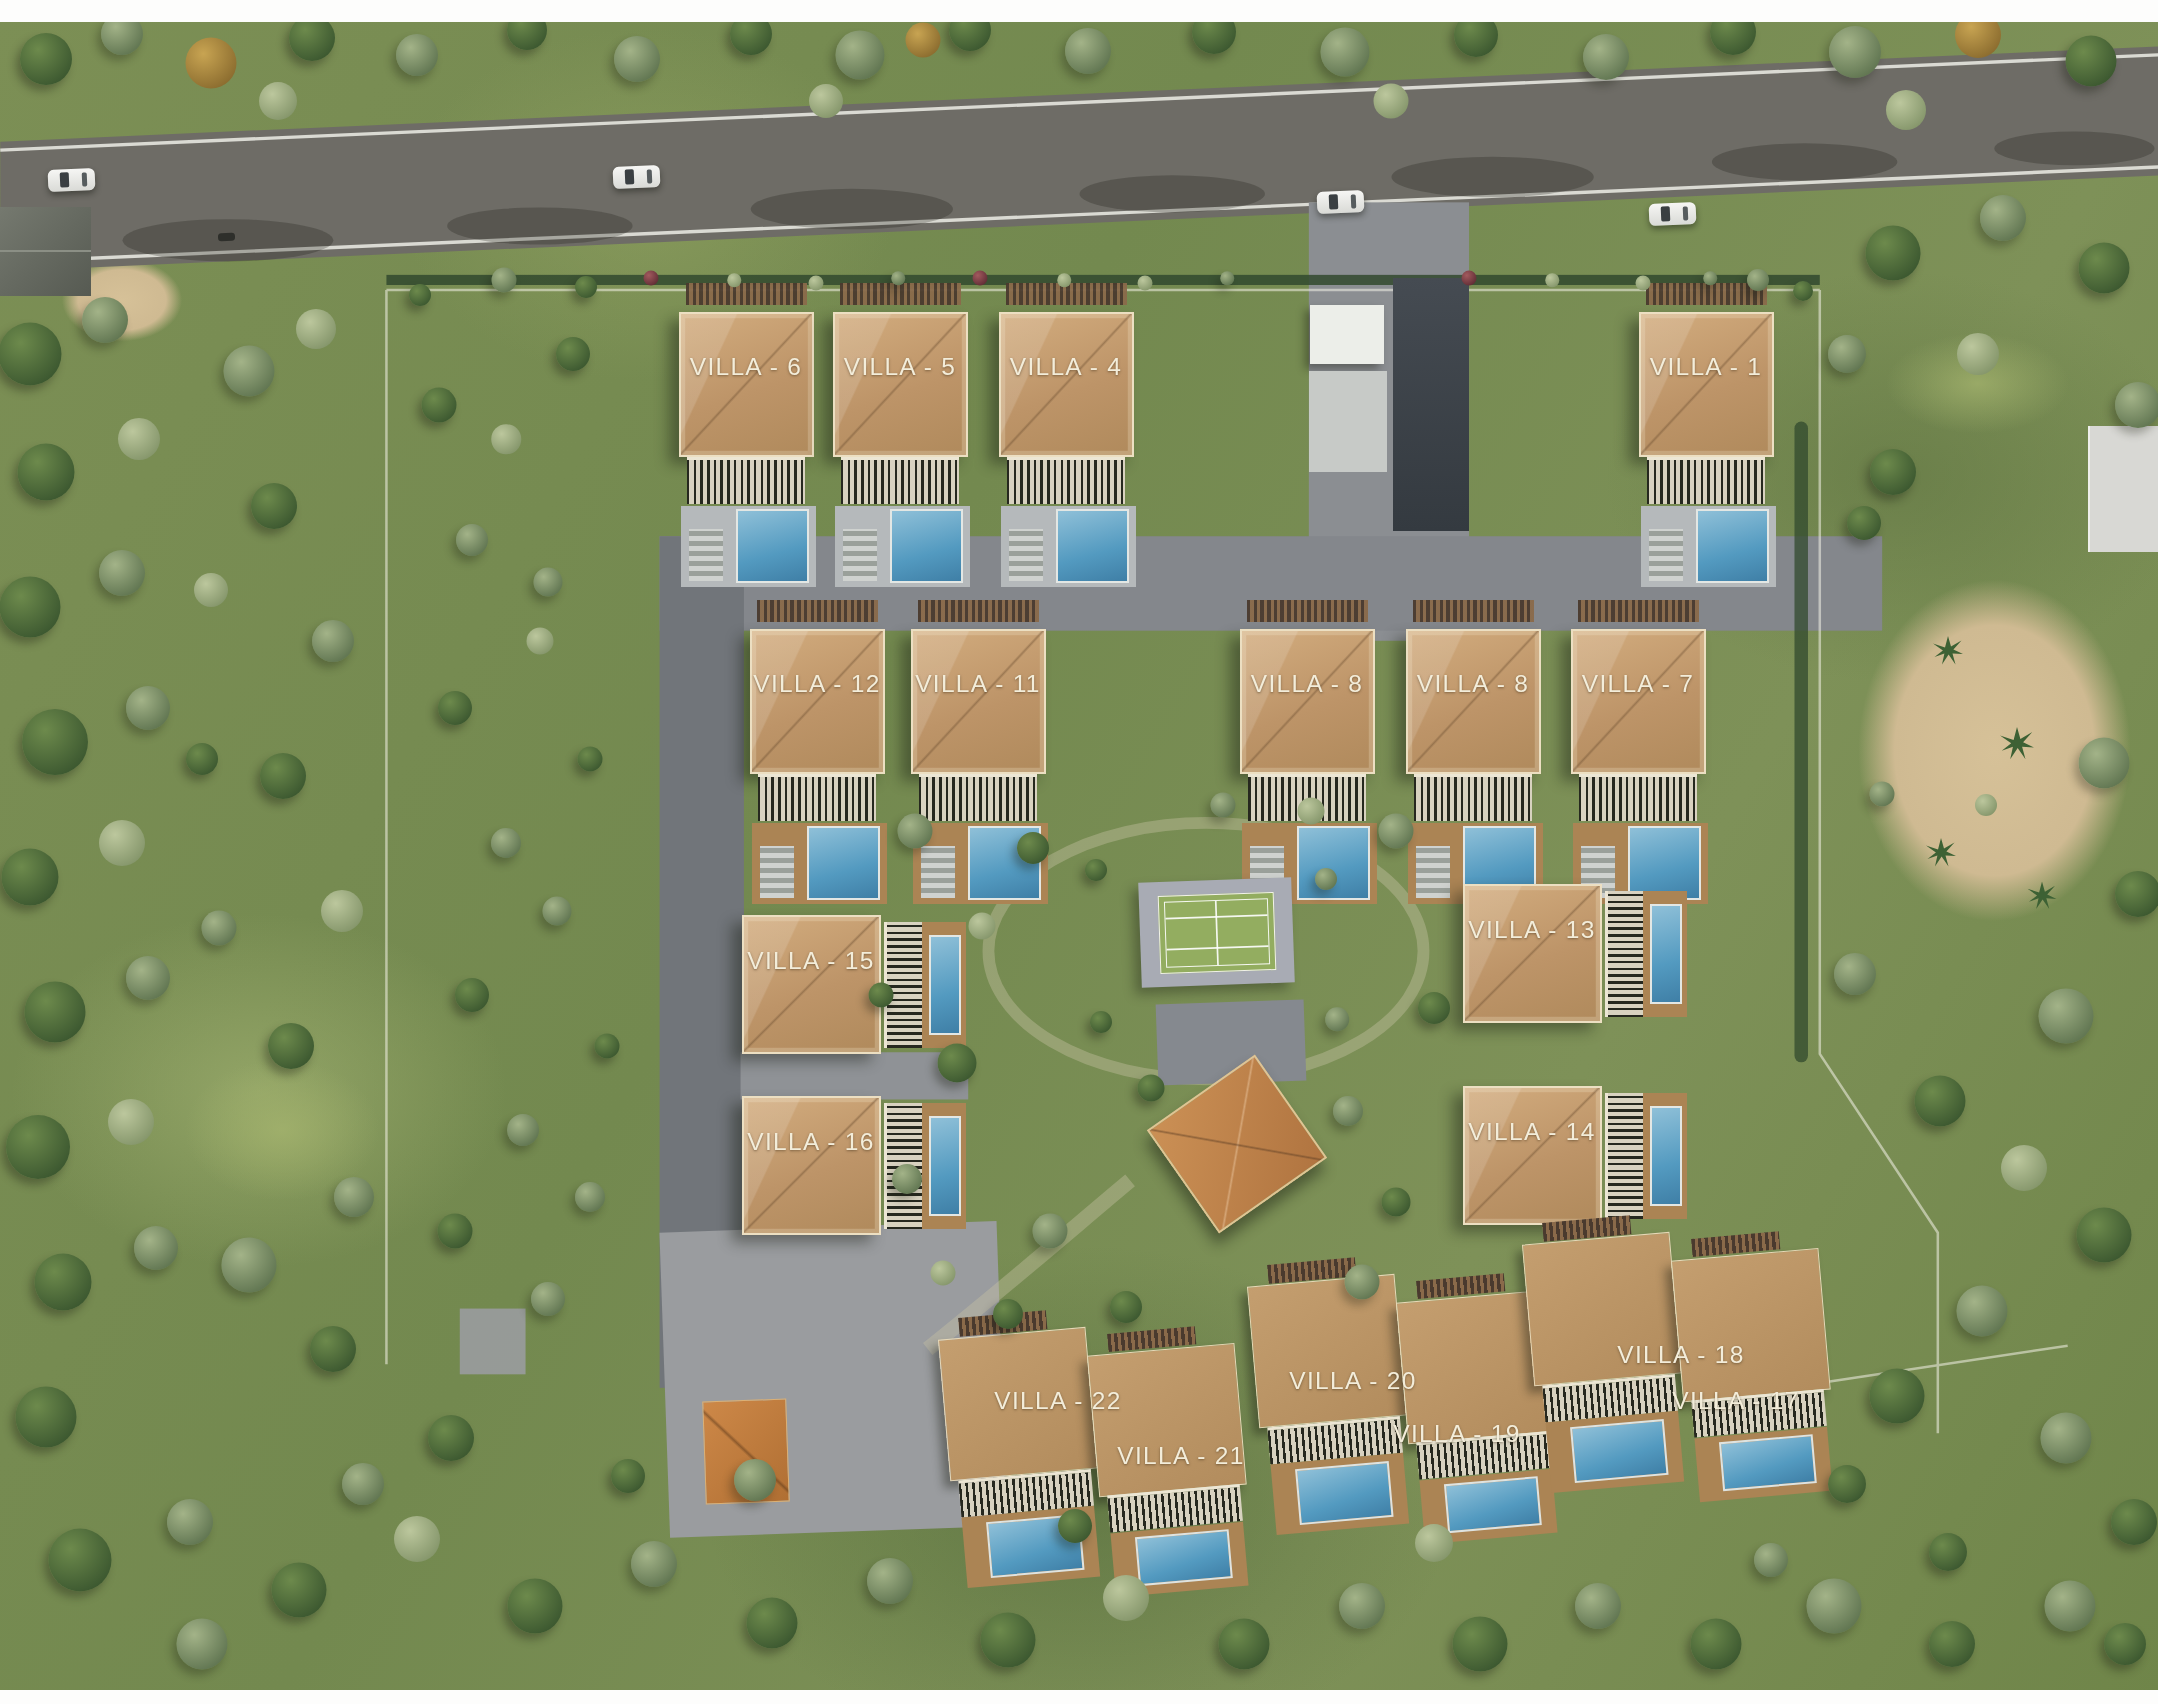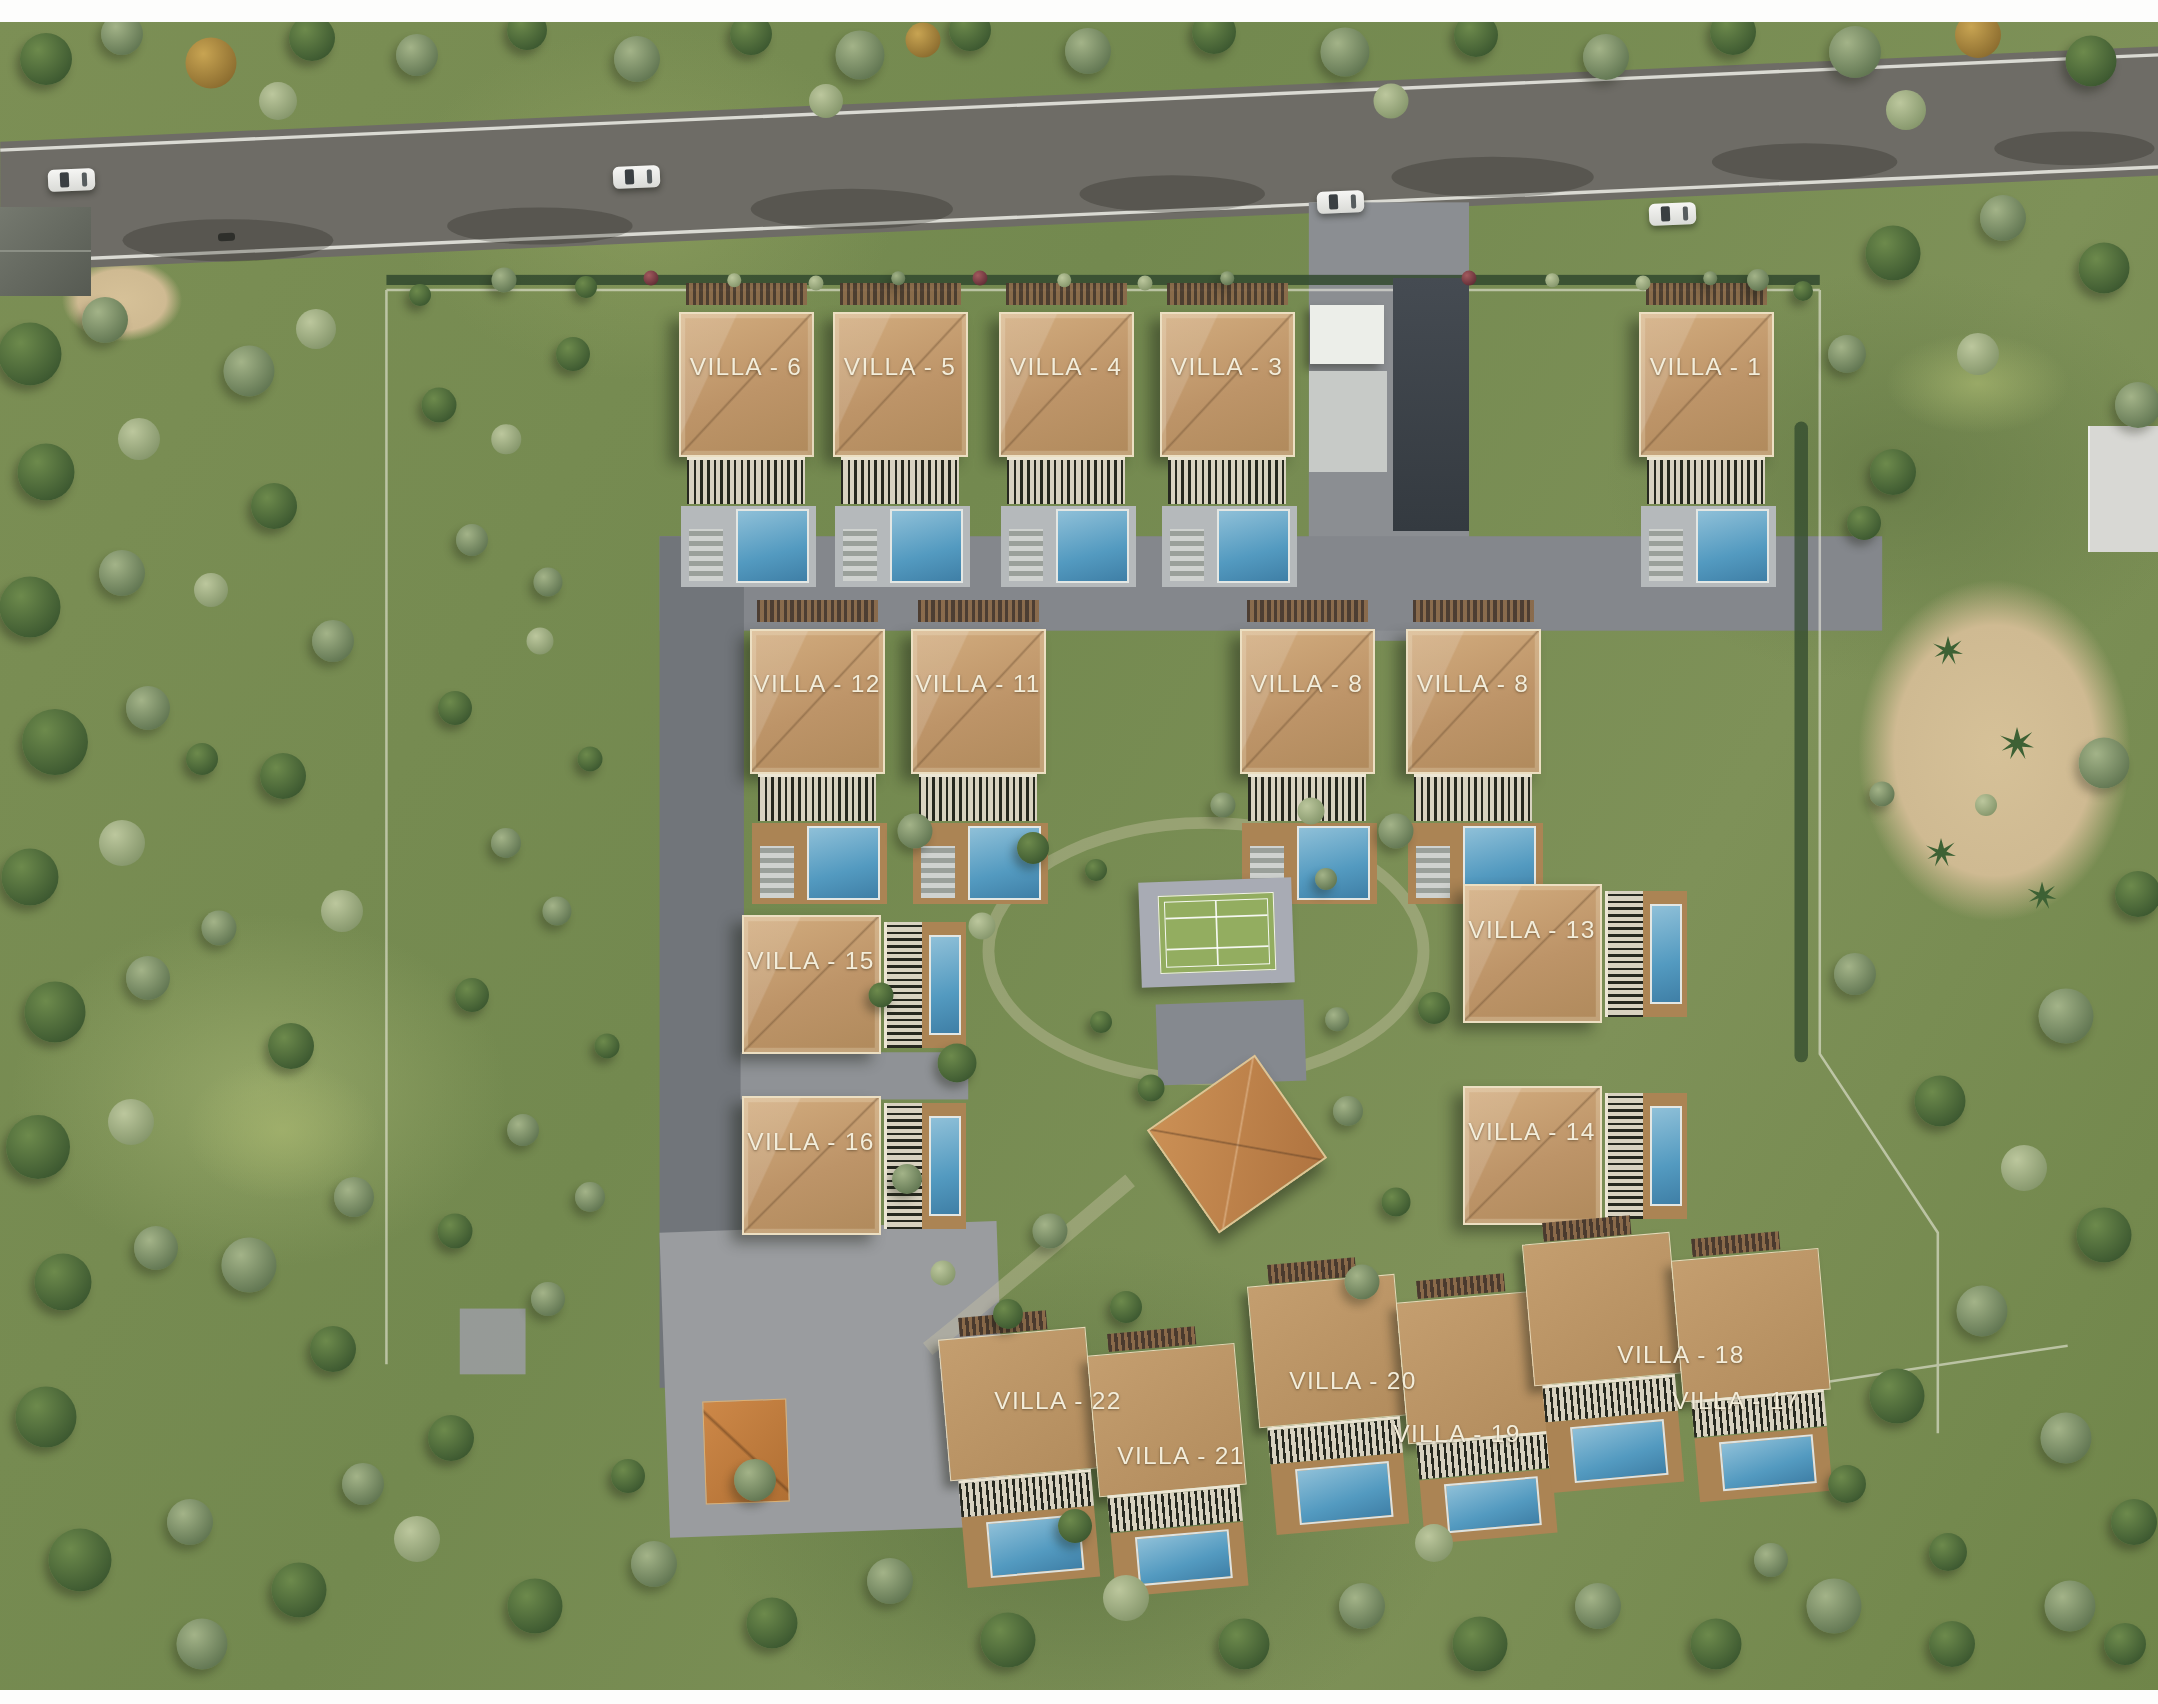--- a/index.html
+++ b/index.html
@@ -198,36 +198,27 @@
     </div>
   <div class="unit" style="left:982px;top:283px">
     <div class="planter"></div>
       <div class="roof"></div>
     <div class="pergola"></div>
       <div class="terrace"></div>
     <div class="pool"></div>
       <div class="stairs"></div>
     <div class="vlabel">VILLA - 4</div>
     </div>
-  <div class="unit" style="left:1143px;top:283px">
+  <div class="unit" style="left:1622px;top:283px">
     <div class="planter"></div>
       <div class="roof"></div>
     <div class="pergola"></div>
       <div class="terrace"></div>
     <div class="pool"></div>
       <div class="stairs"></div>
-    <div class="vlabel">VILLA - 3</div>
-    </div>
-  <div class="unit" style="left:1622px;top:283px">
-    <div class="planter"></div>
-      <div class="roof"></div>
-    <div class="pergola"></div>
-      <div class="terrace"></div>
-    <div class="pool"></div>
-      <div class="stairs"></div>
     <div class="vlabel">VILLA - 1</div>
     </div>
 
   <div class="unit" style="left:733px;top:600px">
     <div class="planter"></div>
       <div class="roof"></div>
     <div class="pergola"></div>
       <div class="terrace wood"></div>
     <div class="pool"></div>
       <div class="stairs"></div>
@@ -252,20 +243,29 @@
     <div class="vlabel">VILLA - 8</div>
     </div>
   <div class="unit" style="left:1389px;top:600px">
     <div class="planter"></div>
       <div class="roof"></div>
     <div class="pergola"></div>
       <div class="terrace wood"></div>
     <div class="pool"></div>
       <div class="stairs"></div>
     <div class="vlabel">VILLA - 8</div>
+    </div>
+  <div class="unit" style="left:1554px;top:600px">
+    <div class="planter"></div>
+      <div class="roof"></div>
+    <div class="pergola"></div>
+      <div class="terrace wood"></div>
+    <div class="pool"></div>
+      <div class="stairs"></div>
+    <div class="vlabel">VILLA - 7</div>
     </div>
 
   <div class="eunit" style="left:742px;top:915px">
     <div class="roof"></div>
       <div class="pergola"></div>
     <div class="deck"></div>
       <div class="pool"></div>
     <div class="vlabel">VILLA - 15</div>
     </div>
   <div class="eunit" style="left:742px;top:1096px">

